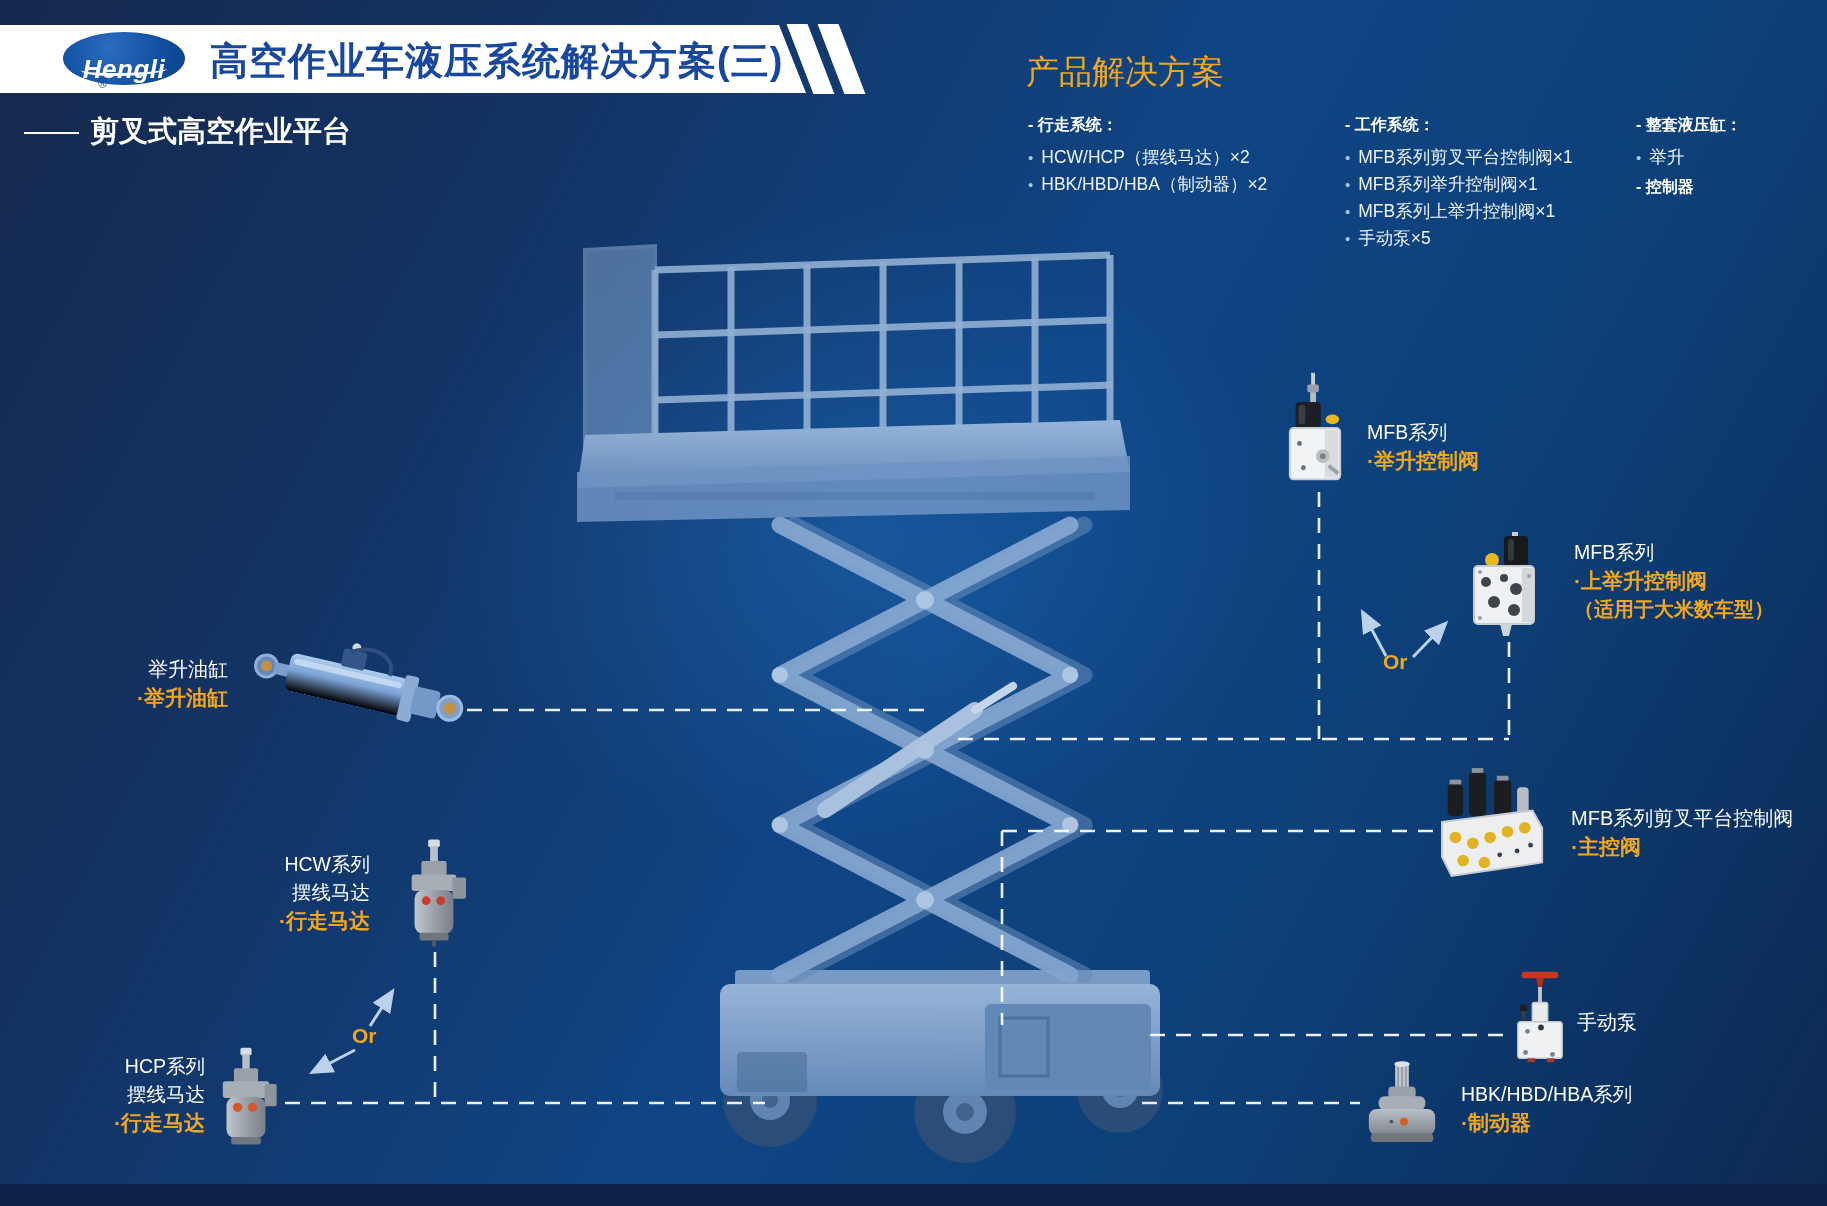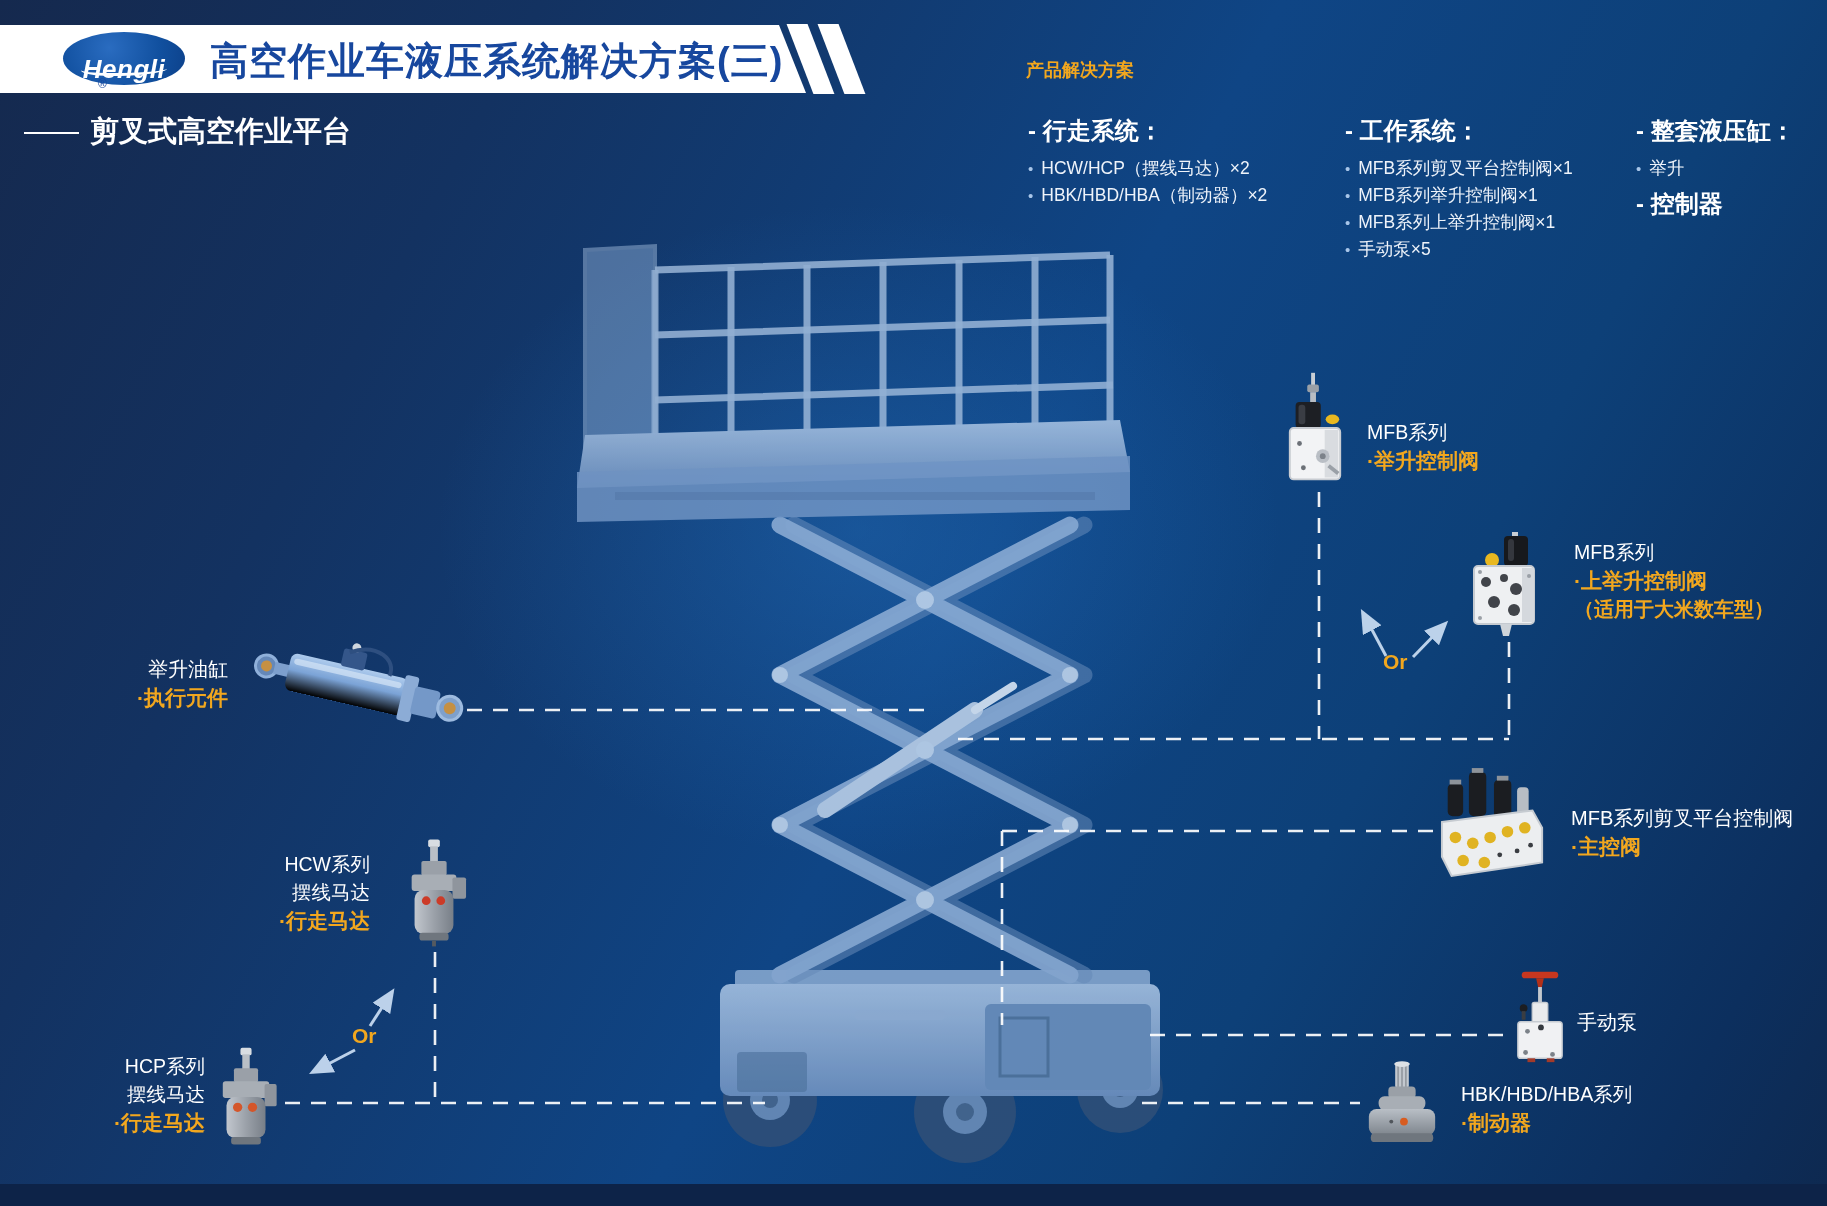--- a/index.html
+++ b/index.html
@@ -17,23 +17,23 @@
   #logo{position:absolute;left:63px;top:32px;width:122px;height:53px;border-radius:50%;
     background:radial-gradient(circle at 38% 30%,#2a6cc0,#11509f 60%,#0c4089);display:flex;align-items:flex-end;justify-content:center;}
   #logo .swoosh{position:absolute;left:18px;bottom:9px;width:86px;height:8px;border-bottom:3px solid #fff;border-radius:0 0 80% 40%/0 0 9px 7px;}
   #logo-text{color:#fff;font-size:26px;font-weight:800;font-style:italic;letter-spacing:.5px;}
   #logo-reg{position:absolute;left:98px;top:77px;font-size:12px;color:#17479e;}
   #page-title{position:absolute;left:210px;top:36px;font-size:38px;font-weight:900;color:#17479e;letter-spacing:1px;white-space:nowrap;}
   #page-subtitle{position:absolute;left:24px;top:112px;color:#fff;font-size:29px;font-weight:700;white-space:nowrap;}
   #page-subtitle .dash{letter-spacing:-3px;margin-right:14px;font-weight:400;}
 
   
-  #solution-title{position:absolute;left:1026px;top:58px;font-size:18px;font-weight:700;color:#f2a71e;}
+  #solution-title{position:absolute;left:1026px;top:50px;font-size:33px;font-weight:400;color:#f2a71e;}
   .sol-col{position:absolute;top:115px;color:#eef3fa;}
-  .sol-heading{font-size:24px;font-weight:800;color:#fff;margin-bottom:8px;white-space:nowrap;}
+  .sol-heading{font-size:16px;font-weight:800;color:#fff;margin-bottom:8px;white-space:nowrap;}
   .sol-item{font-size:17.5px;line-height:26px;white-space:nowrap;}
   .sol-item .bullet{color:#a9c6e9;margin-right:8px;font-size:15px;}
   .sol-heading.second{margin-top:6px;}
 
   
   .callout{position:absolute;color:#fff;white-space:nowrap;}
   .callout.right{text-align:right;}
   .c-line{font-size:19.5px;line-height:28px;}
   .c-line.big{font-size:20px;}
   .c-role{font-size:21px;line-height:29px;font-weight:800;color:#f2a71e;}
@@ -316,21 +316,21 @@
     <rect x="26" y="27" width="28" height="12" rx="4" fill="#9aa0a7"></rect>
     <rect x="16" y="37" width="48" height="14" rx="6" fill="#a8aeb5"></rect>
     <rect x="6" y="50" width="68" height="27" rx="8" fill="url(#gb)"></rect>
     <rect x="8" y="75" width="64" height="9" rx="4" fill="#6f767e"></rect>
     <circle cx="42" cy="63" r="4" fill="#d85c20"></circle>
       <circle cx="29" cy="63" r="2" fill="#50555b"></circle>
   </svg>
 
   <div class="callout right" style="left:88px;top:655px;width:140px;">
     <div class="c-line big">举升油缸</div>
-    <div class="c-role">·执行元件</div>
+    <div class="c-role">·举升油缸</div>
   </div>
 
   <div class="callout right" style="left:240px;top:850px;width:130px;">
     <div class="c-line">HCW系列</div>
     <div class="c-line">摆线马达</div>
     <div class="c-role">·行走马达</div>
   </div>
 
   <div class="or-label" style="left:352px;top:1024px;">Or</div>
 

